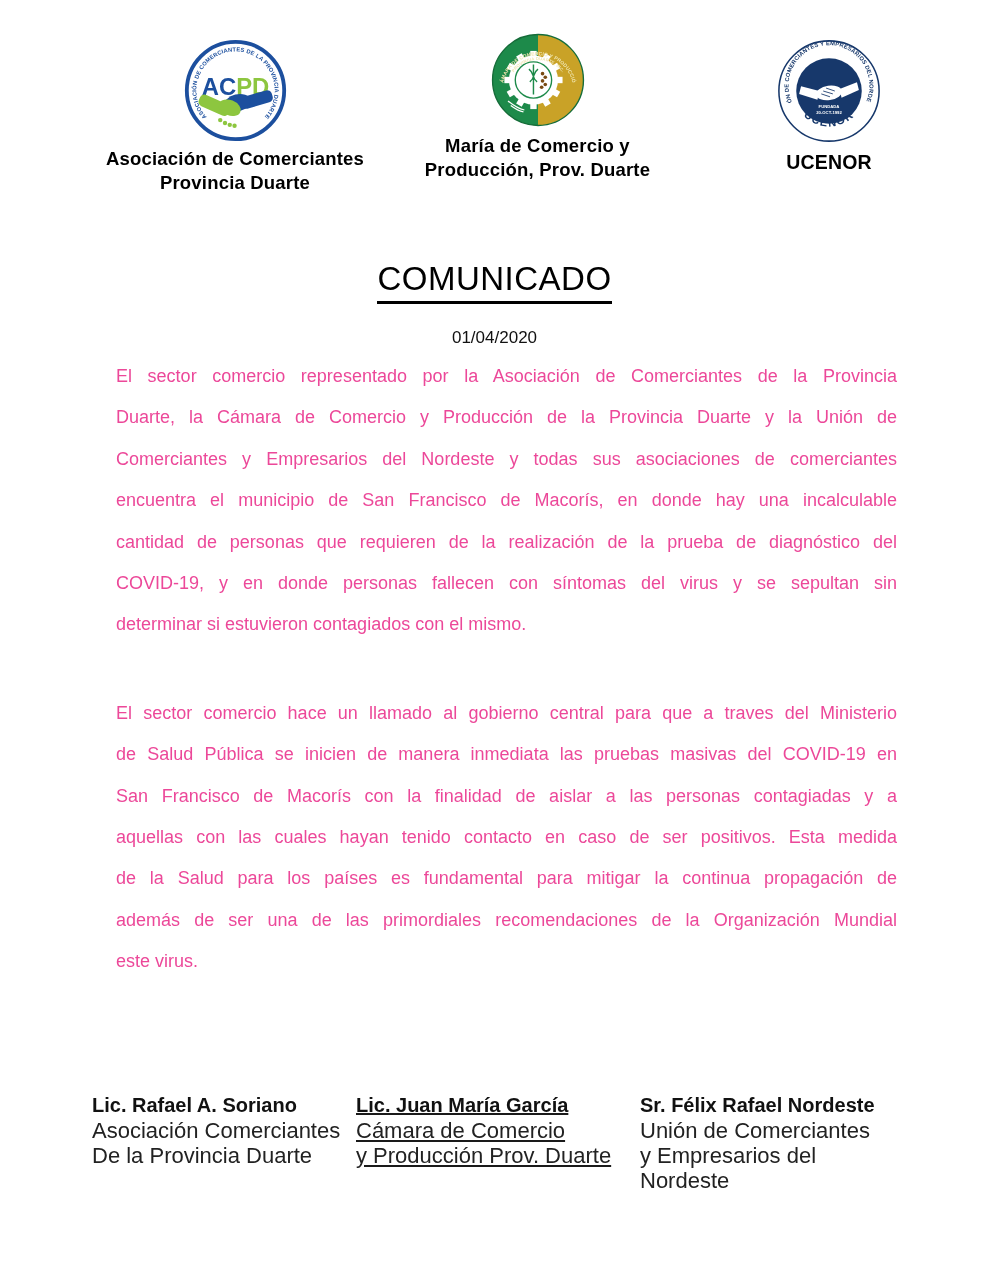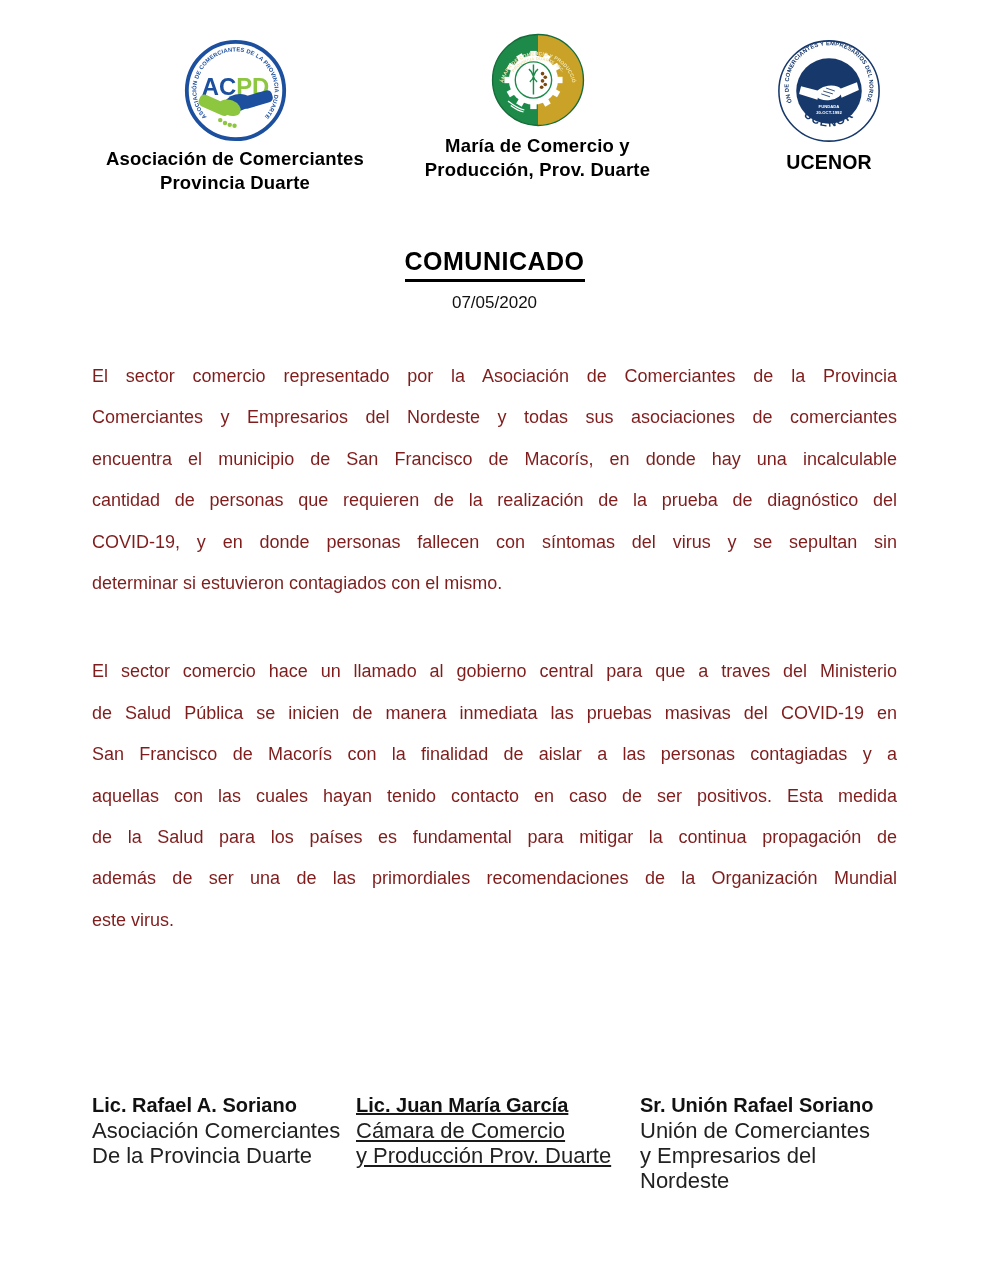--- a/index.html
+++ b/index.html
@@ -19,32 +19,33 @@
   .org-ucenor { left: 722px; top: 38px; width: 214px; }
   .org svg { display: block; margin: 0 auto; }
   .org-label {
     font-weight: bold; font-size: 18.5px; line-height: 24px;
     color: #000; margin-top: 4px; letter-spacing: 0.2px;
   }
   .org-ucenor .org-label { font-size: 19.5px; margin-top: 6px; }
   
   .title-block { position: absolute; top: 243px; left: 0; width: 100%; text-align: center; }
   .doc-title {
-    display: inline-block; margin: 4px;
-    font-size: 25px; font-weight: bold; letter-spacing: 0.5px;
+    display: inline-block; margin: 17px;
+    font-size: 33px; font-weight: normal; letter-spacing: 0.5px;
     border-bottom: 3px solid #000; padding-bottom: 3px;
     color: #000;
   }
   .doc-date { margin-top: 7px; font-size: 17px; color: #111; }
   
   .body-text { position: absolute; left: 92px; top: 356px; width: 805px; }
   .bline {
-    font-size: 18px; line-height: 41.4px; color: #7f1d1d;
+    font-size: 18px; line-height: 41.4px; color: #ec4899;
     text-align: justify; text-align-last: justify;
     white-space: normal;
+    margin-left: 24px;
   }
   .bline.last { text-align-last: left; }
   .para-2 { margin-top: 47px; }
   
   .signatures { position: absolute; top: 1092px; left: 0; width: 100%; }
   .sig-col { position: absolute; top: 0; }
   .sig-col-1 { left: 92px;  width: 260px; }
   .sig-col-2 { left: 356px; width: 270px; text-decoration: underline; }
   .sig-col-3 { left: 640px; width: 270px; }
   .sig-name { font-weight: bold; font-size: 20px; line-height: 26px; color: #111; }
@@ -153,26 +154,27 @@
         <text x="55" y="78.5" font-size="4.4" font-weight="bold" fill="#ffffff" text-anchor="middle">20-OCT-1992</text>
       </svg>
       <div class="org-label">
         <div>UCENOR</div>
       </div>
     </div>
   </header>
 
   <section class="title-block">
     <h1 class="doc-title">COMUNICADO</h1>
-    <div class="doc-date">07/05/2020</div>
+    <div class="doc-date">01/04/2020</div>
   </section>
 
   <section class="body-text">
     <div class="para para-1">
       <div class="bline">El sector comercio representado por la Asociación de Comerciantes de la Provincia</div>
+      <div class="bline">Duarte, la Cámara de Comercio y Producción de la Provincia Duarte y la Unión de</div>
       <div class="bline">Comerciantes y Empresarios del Nordeste y todas sus asociaciones de comerciantes</div>
       <div class="bline">encuentra el municipio de San Francisco de Macorís, en donde hay una incalculable</div>
       <div class="bline">cantidad de personas que requieren de la realización de la prueba de diagnóstico del</div>
       <div class="bline">COVID-19, y en donde personas fallecen con síntomas del virus y se sepultan sin</div>
       <div class="bline last">determinar si estuvieron contagiados con el mismo.</div>
     </div>
     <div class="para para-2">
       <div class="bline">El sector comercio hace un llamado al gobierno central para que a traves del Ministerio</div>
       <div class="bline">de Salud Pública se inicien de manera inmediata las pruebas masivas del COVID-19 en</div>
       <div class="bline">San Francisco de Macorís con la finalidad de aislar a las personas contagiadas y a</div>
@@ -188,19 +190,19 @@
       <div class="sig-name">Lic. Rafael A. Soriano</div>
       <div class="sig-org">Asociación Comerciantes</div>
       <div class="sig-org">De la Provincia Duarte</div>
     </div>
     <div class="sig-col sig-col-2">
       <div class="sig-name">Lic. Juan María García</div>
       <div class="sig-org">Cámara de Comercio</div>
       <div class="sig-org">y Producción Prov. Duarte</div>
     </div>
     <div class="sig-col sig-col-3">
-      <div class="sig-name">Sr. Unión Rafael Soriano</div>
+      <div class="sig-name">Sr. Félix Rafael Nordeste</div>
       <div class="sig-org">Unión de Comerciantes</div>
       <div class="sig-org">y Empresarios del Nordeste</div>
     </div>
   </footer>
 
 </div>
 
 </body></html>

